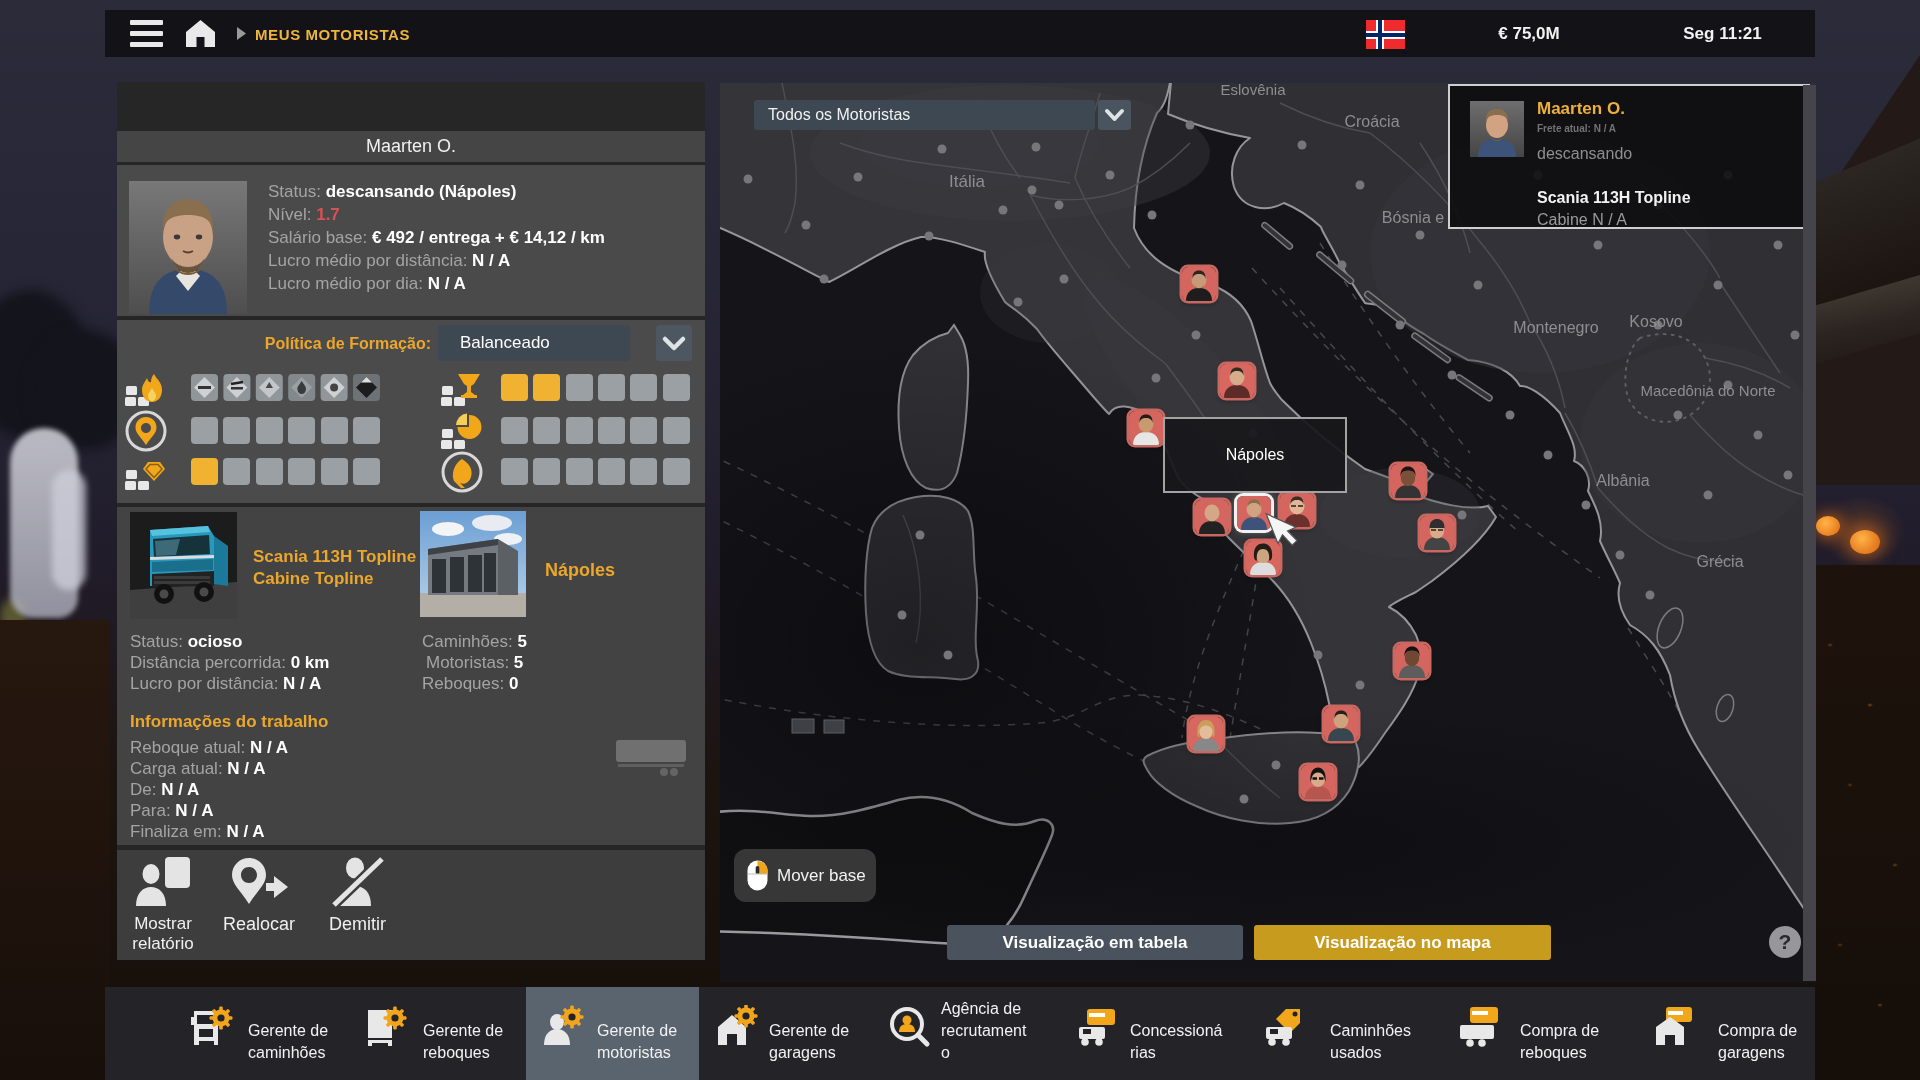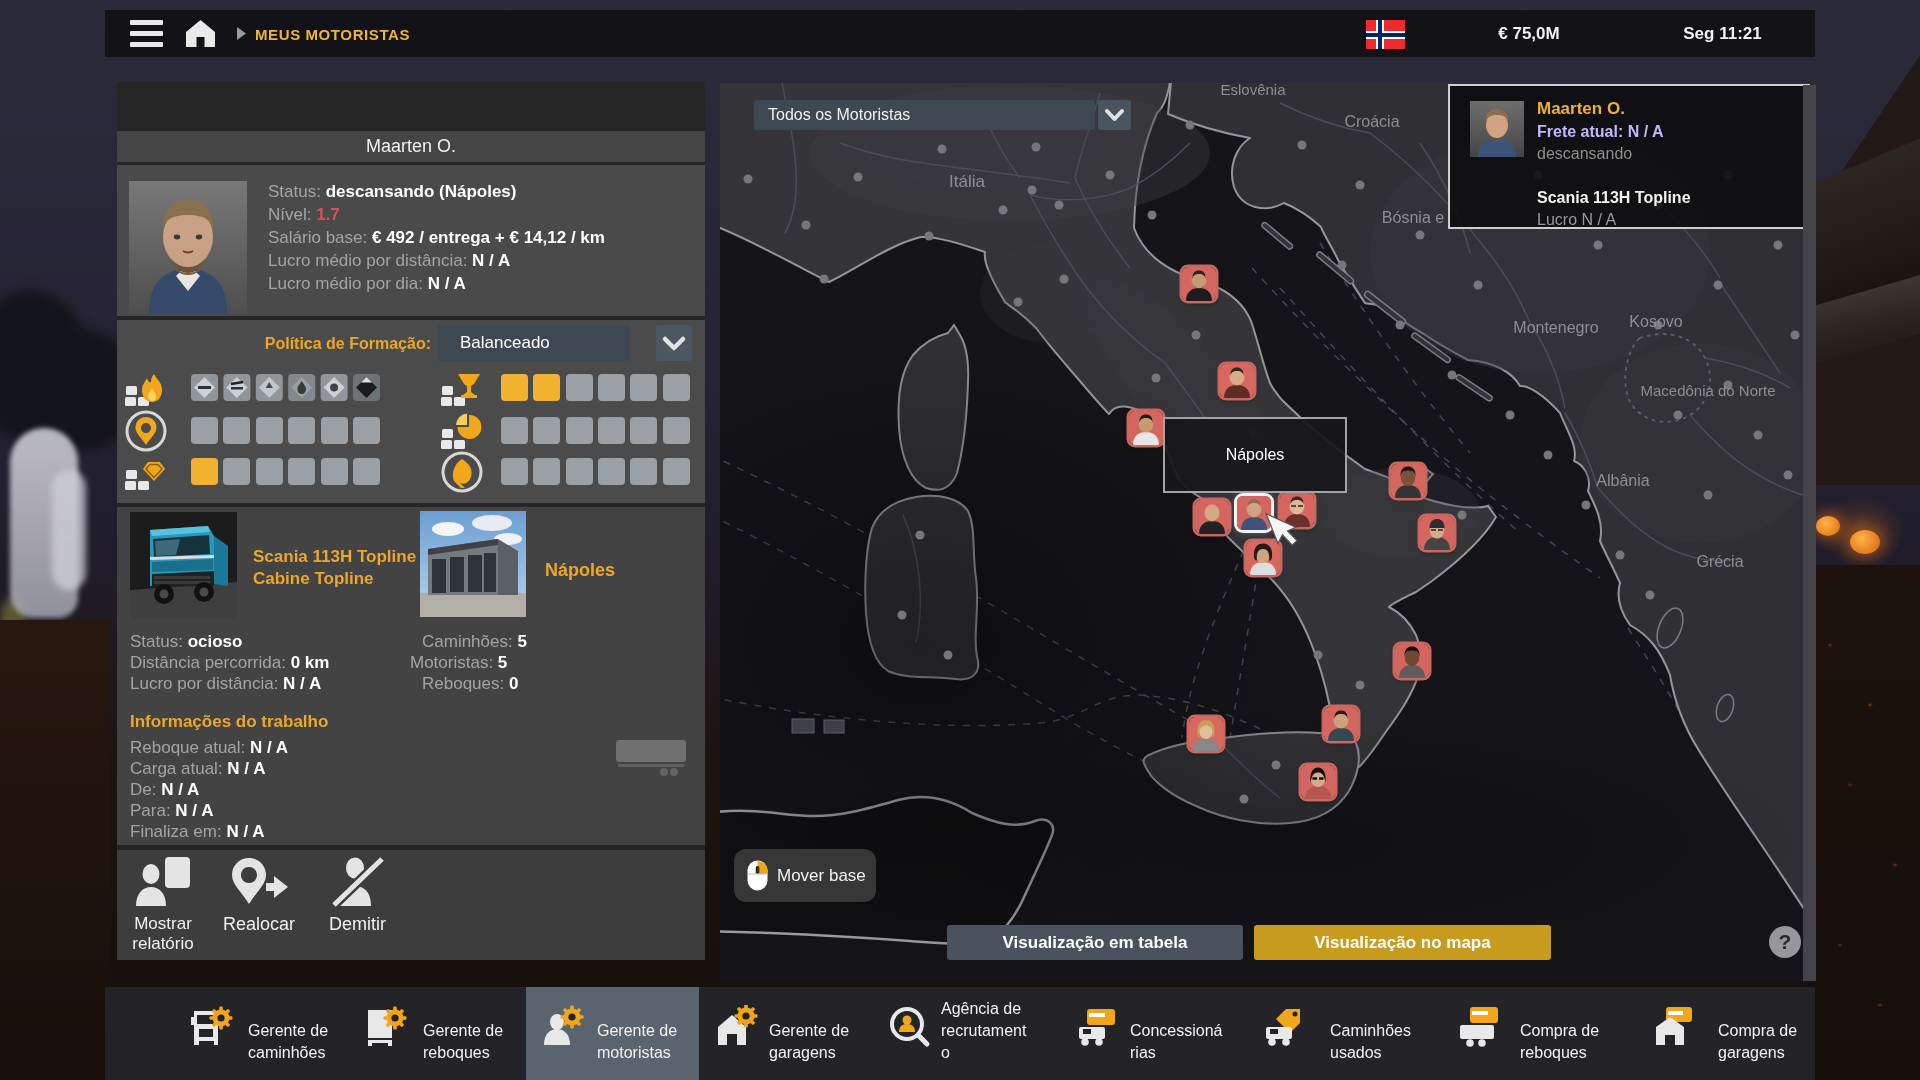--- a/index.html
+++ b/index.html
@@ -239,21 +239,21 @@
         <rect x="30" y="46" width="14" height="35" fill="#2e3338"></rect>
         <rect x="48" y="44" width="14" height="37" fill="#2e3338"></rect>
         <rect x="64" y="42" width="12" height="39" fill="#2e3338"></rect>
         <path d="M78 28 L98 40 L98 84 L78 84 Z" fill="#5b6065"></path>
       </svg>
       <div class="abs orange" style="left:428px;top:53px;font-size:18px;font-weight:bold">Nápoles</div>
       <div class="infoline" style="left:13px;top:125px">Status: <span class="val">ocioso</span></div>
       <div class="infoline" style="left:13px;top:146px">Distância percorrida: <span class="val">0 km</span></div>
       <div class="infoline" style="left:13px;top:167px">Lucro por distância: <span class="val">N / A</span></div>
       <div class="infoline" style="left:305px;top:125px">Caminhões: <span class="val">5</span></div>
-      <div class="infoline" style="left:293px;top:146px">Motoristas: <span class="val">5</span></div>
+      <div class="infoline" style="left:309px;top:146px">Motoristas: <span class="val">5</span></div>
       <div class="infoline" style="left:305px;top:167px">Reboques: <span class="val">0</span></div>
       <div class="abs orange" style="left:13px;top:205px;font-size:17px;font-weight:bold">Informações do trabalho</div>
       <div class="infoline" style="left:13px;top:231px">Reboque atual: <span class="val">N / A</span></div>
       <div class="infoline" style="left:13px;top:252px">Carga atual: <span class="val">N / A</span></div>
       <div class="infoline" style="left:13px;top:273px">De: <span class="val">N / A</span></div>
       <div class="infoline" style="left:13px;top:294px">Para: <span class="val">N / A</span></div>
       <div class="infoline" style="left:13px;top:315px">Finaliza em: <span class="val">N / A</span></div>
       <svg class="abs" style="left:497px;top:205px;opacity:.32" width="74" height="80" viewBox="0 0 74 80">
         <rect x="2" y="28" width="70" height="22" rx="3" fill="#cfcfcf"></rect>
         <rect x="4" y="52" width="66" height="3" fill="#9a9a9a"></rect>
@@ -579,24 +579,24 @@
             <stop offset="1" stop-color="#454545"></stop>
           </linearGradient>
         </defs>
       <rect width="54" height="56" fill="url(#pbg2)"></rect>
       <path d="M8 56 C8 43 15 38 27 38 C39 38 46 43 46 56 Z" fill="#3d5379"></path>
       <ellipse cx="27" cy="24" rx="11" ry="13" fill="#d2a382"></ellipse>
       <path d="M16 22 C15 12 20 8 27 8 C34 8 39 12 38 22 C37 16 34 14 27 14 C20 14 17 16 16 22 Z" fill="#8a6f4e"></path>
       <path d="M18 30 C20 37 23 40 27 40 C31 40 34 37 36 30 C35 36 31.5 39 27 39 C22.5 39 19 36 18 30 Z" fill="#7a5c3c"></path>
     </svg>
     <div class="abs" style="left:87px;top:13px;font-size:17px;font-weight:bold;color:#eeb03c">Maarten O.</div>
-    <div class="abs" style="left:87px;top:37px;font-size:16px;font-weight:bold;color:#c4b5fd">Frete atual: N / A</div>
+    <div class="abs" style="left:87px;top:37px;font-size:10px;font-weight:bold;color:#737373">Frete atual: N / A</div>
     <div class="abs" style="left:87px;top:59px;font-size:16px;color:#8f8f8f">descansando</div>
     <div class="abs" style="left:87px;top:103px;font-size:16px;font-weight:bold;color:#f2f2f2">Scania 113H Topline</div>
-    <div class="abs" style="left:87px;top:125px;font-size:16px;color:#9a9a9a">Lucro N / A</div>
+    <div class="abs" style="left:87px;top:125px;font-size:16px;color:#9a9a9a">Cabine N / A</div>
   </div>
 
   <div class="abs" style="left:734px;top:849px;width:142px;height:53px;background:rgba(58,58,58,0.95);border-radius:12px">
     <svg class="abs" style="left:13px;top:11px" width="21" height="31" viewBox="0 0 21 31">
       <rect x="0.5" y="0.5" width="20" height="30" rx="10" fill="#fff"></rect>
       <path d="M10.5 1 C16 1 20.5 5 20.5 11 L20.5 14 L10.5 14 Z" fill="#f0a51c"></path>
       <rect x="8.7" y="6" width="3.6" height="8" rx="1.8" fill="#2a2a2a"></rect>
       <line x1="0.5" y1="14" x2="20.5" y2="14" stroke="#bbb" stroke-width="1"></line>
     </svg>
     <div class="abs" style="left:43px;top:17px;font-size:17px;color:#f2f2f2">Mover base</div>

